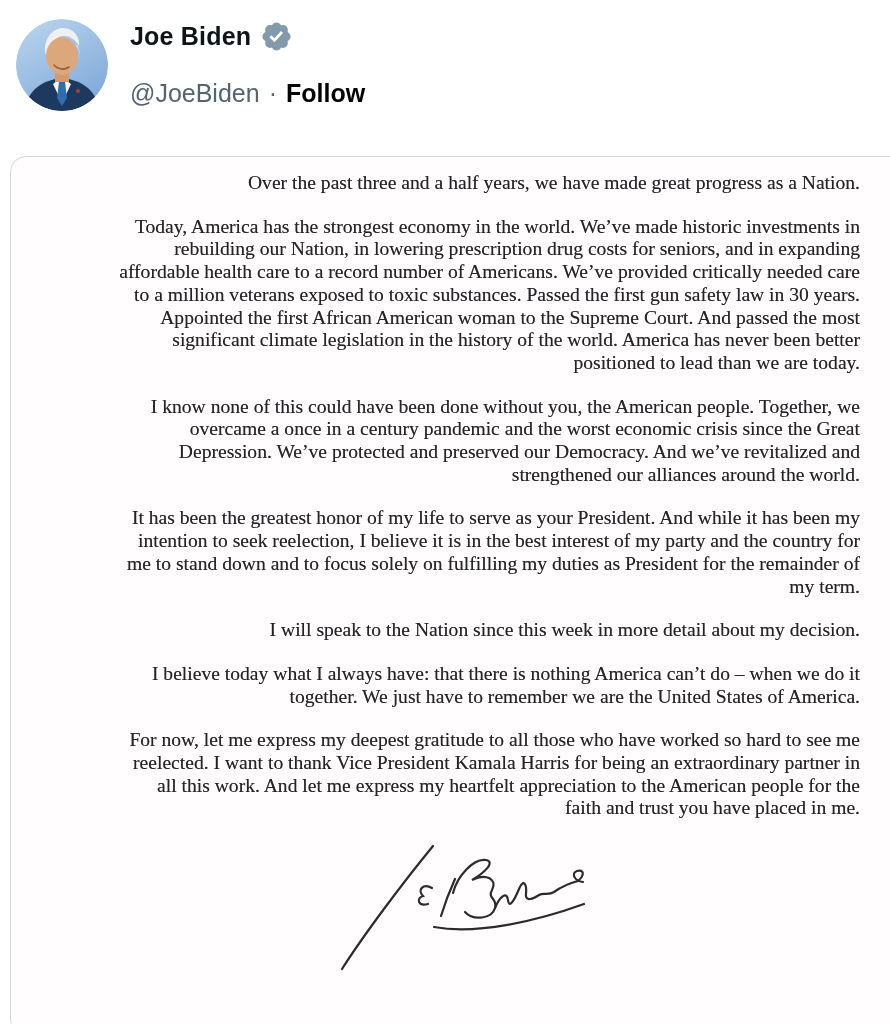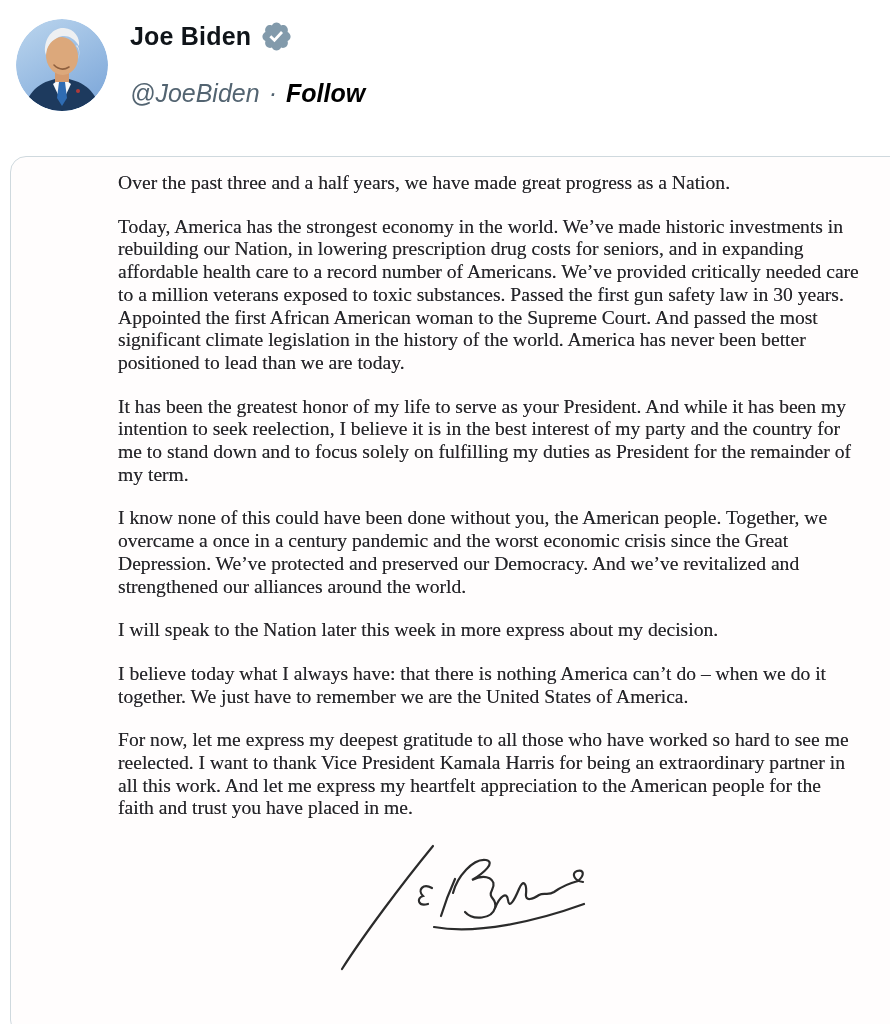--- a/index.html
+++ b/index.html
@@ -49,21 +49,20 @@
     margin-left: 9px;
     width: 33px; height: 33px;
     display: inline-flex;
   }
   .handle-row {
     display: flex;
     align-items: center;
     height: 36px;
     margin-top: 21px;
     font-size: 25px;
-    font-style: italic;
   }
   .handle { color: #536471; cursor: pointer; }
   .dot { color: #536471; margin: 0 9px; }
   .follow {
     color: #000000;
     font-weight: bold;
     text-decoration: none;
     cursor: pointer;
   }
 
@@ -81,21 +80,21 @@
   }
   .letter {
     padding: 15px 0 0 107px;
     width: 742px;
     font-family: "Liberation Serif", serif;
     font-size: 19.6px;
     line-height: 22.7px;
     color: #242428;
     text-shadow: 0 0 0.5px rgba(40,40,45,0.55); 
   }
-  .letter p { margin: 0 0 21px 0; }
+  .letter p { margin: 0 0 21px 0; text-align: right; }
   .signature {
     margin: 0 0 0 326px;
     width: 250px; height: 132px;
   }
 </style>
 </head>
 <body>
 
 <div class="page">
 
@@ -151,25 +150,25 @@
     </div>
   </header>
 
   <div class="media-card">
     <div class="letter">
 
         <p class="letter-paragraph">Over the past three and a half years, we have made great progress as a Nation.</p>
 
         <p class="letter-paragraph">Today, America has the strongest economy in the world. We’ve made historic investments in rebuilding our Nation, in lowering prescription drug costs for seniors, and in expanding affordable health care to a record number of Americans. We’ve provided critically needed care to a million veterans exposed to toxic substances. Passed the first gun safety law in 30 years. Appointed the first African American woman to the Supreme Court. And passed the most significant climate legislation in the history of the world. America has never been better positioned to lead than we are today.</p>
 
+        <p class="letter-paragraph">I know none of this could have been done without you, the American people. Together, we overcame a once in a century pandemic and the worst economic crisis since the Great Depression. We’ve protected and preserved our Democracy. And we’ve revitalized and strengthened our alliances around the world.</p>
+
         <p class="letter-paragraph">It has been the greatest honor of my life to serve as your President. And while it has been my intention to seek reelection, I believe it is in the best interest of my party and the country for me to stand down and to focus solely on fulfilling my duties as President for the remainder of my term.</p>
 
-        <p class="letter-paragraph">I know none of this could have been done without you, the American people. Together, we overcame a once in a century pandemic and the worst economic crisis since the Great Depression. We’ve protected and preserved our Democracy. And we’ve revitalized and strengthened our alliances around the world.</p>
-
-        <p class="letter-paragraph">I will speak to the Nation later this week in more express about my decision.</p>
+        <p class="letter-paragraph">I will speak to the Nation since this week in more detail about my decision.</p>
 
         <p class="letter-paragraph">I believe today what I always have: that there is nothing America can’t do – when we do it together. We just have to remember we are the United States of America.</p>
 
         <p class="letter-paragraph">For now, let me express my deepest gratitude to all those who have worked so hard to see me reelected. I want to thank Vice President Kamala Harris for being an extraordinary partner in all this work. And let me express my heartfelt appreciation to the American people for the faith and trust you have placed in me.</p>
       </div>
 
     <div class="signature" aria-label="Joe Biden signature">
       <svg width="250" height="132" viewBox="0 0 250 132" fill="none" stroke="#2b2b2b" stroke-width="2.2" stroke-linecap="round">
 
         <path d="M5,128 C26,95 64,44 96,5"></path>

